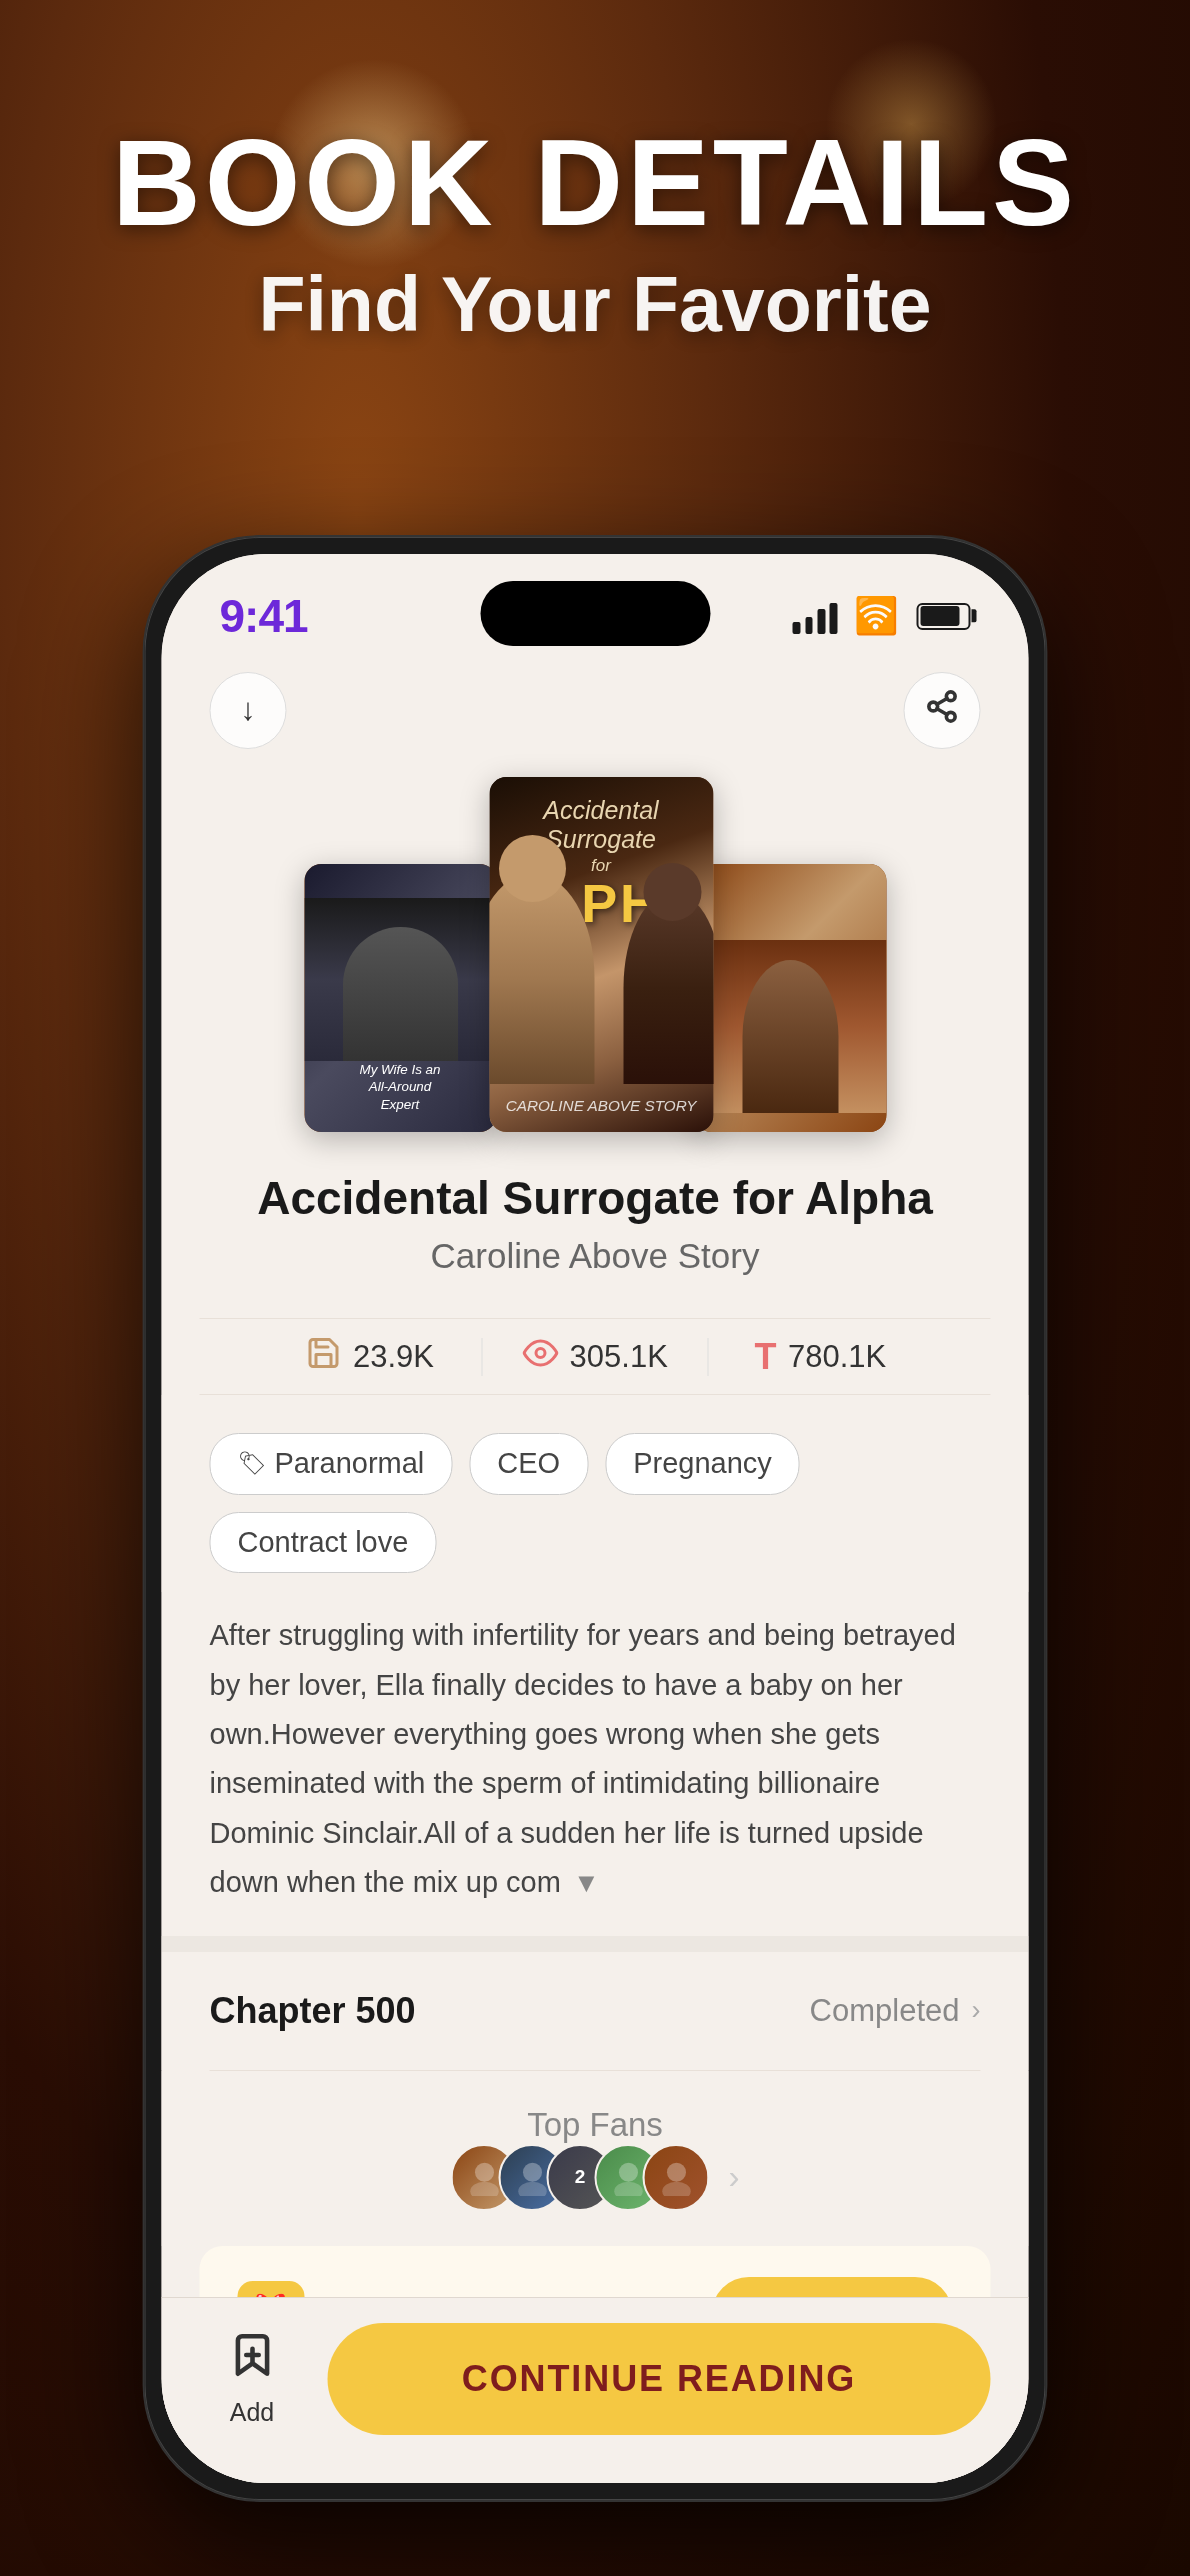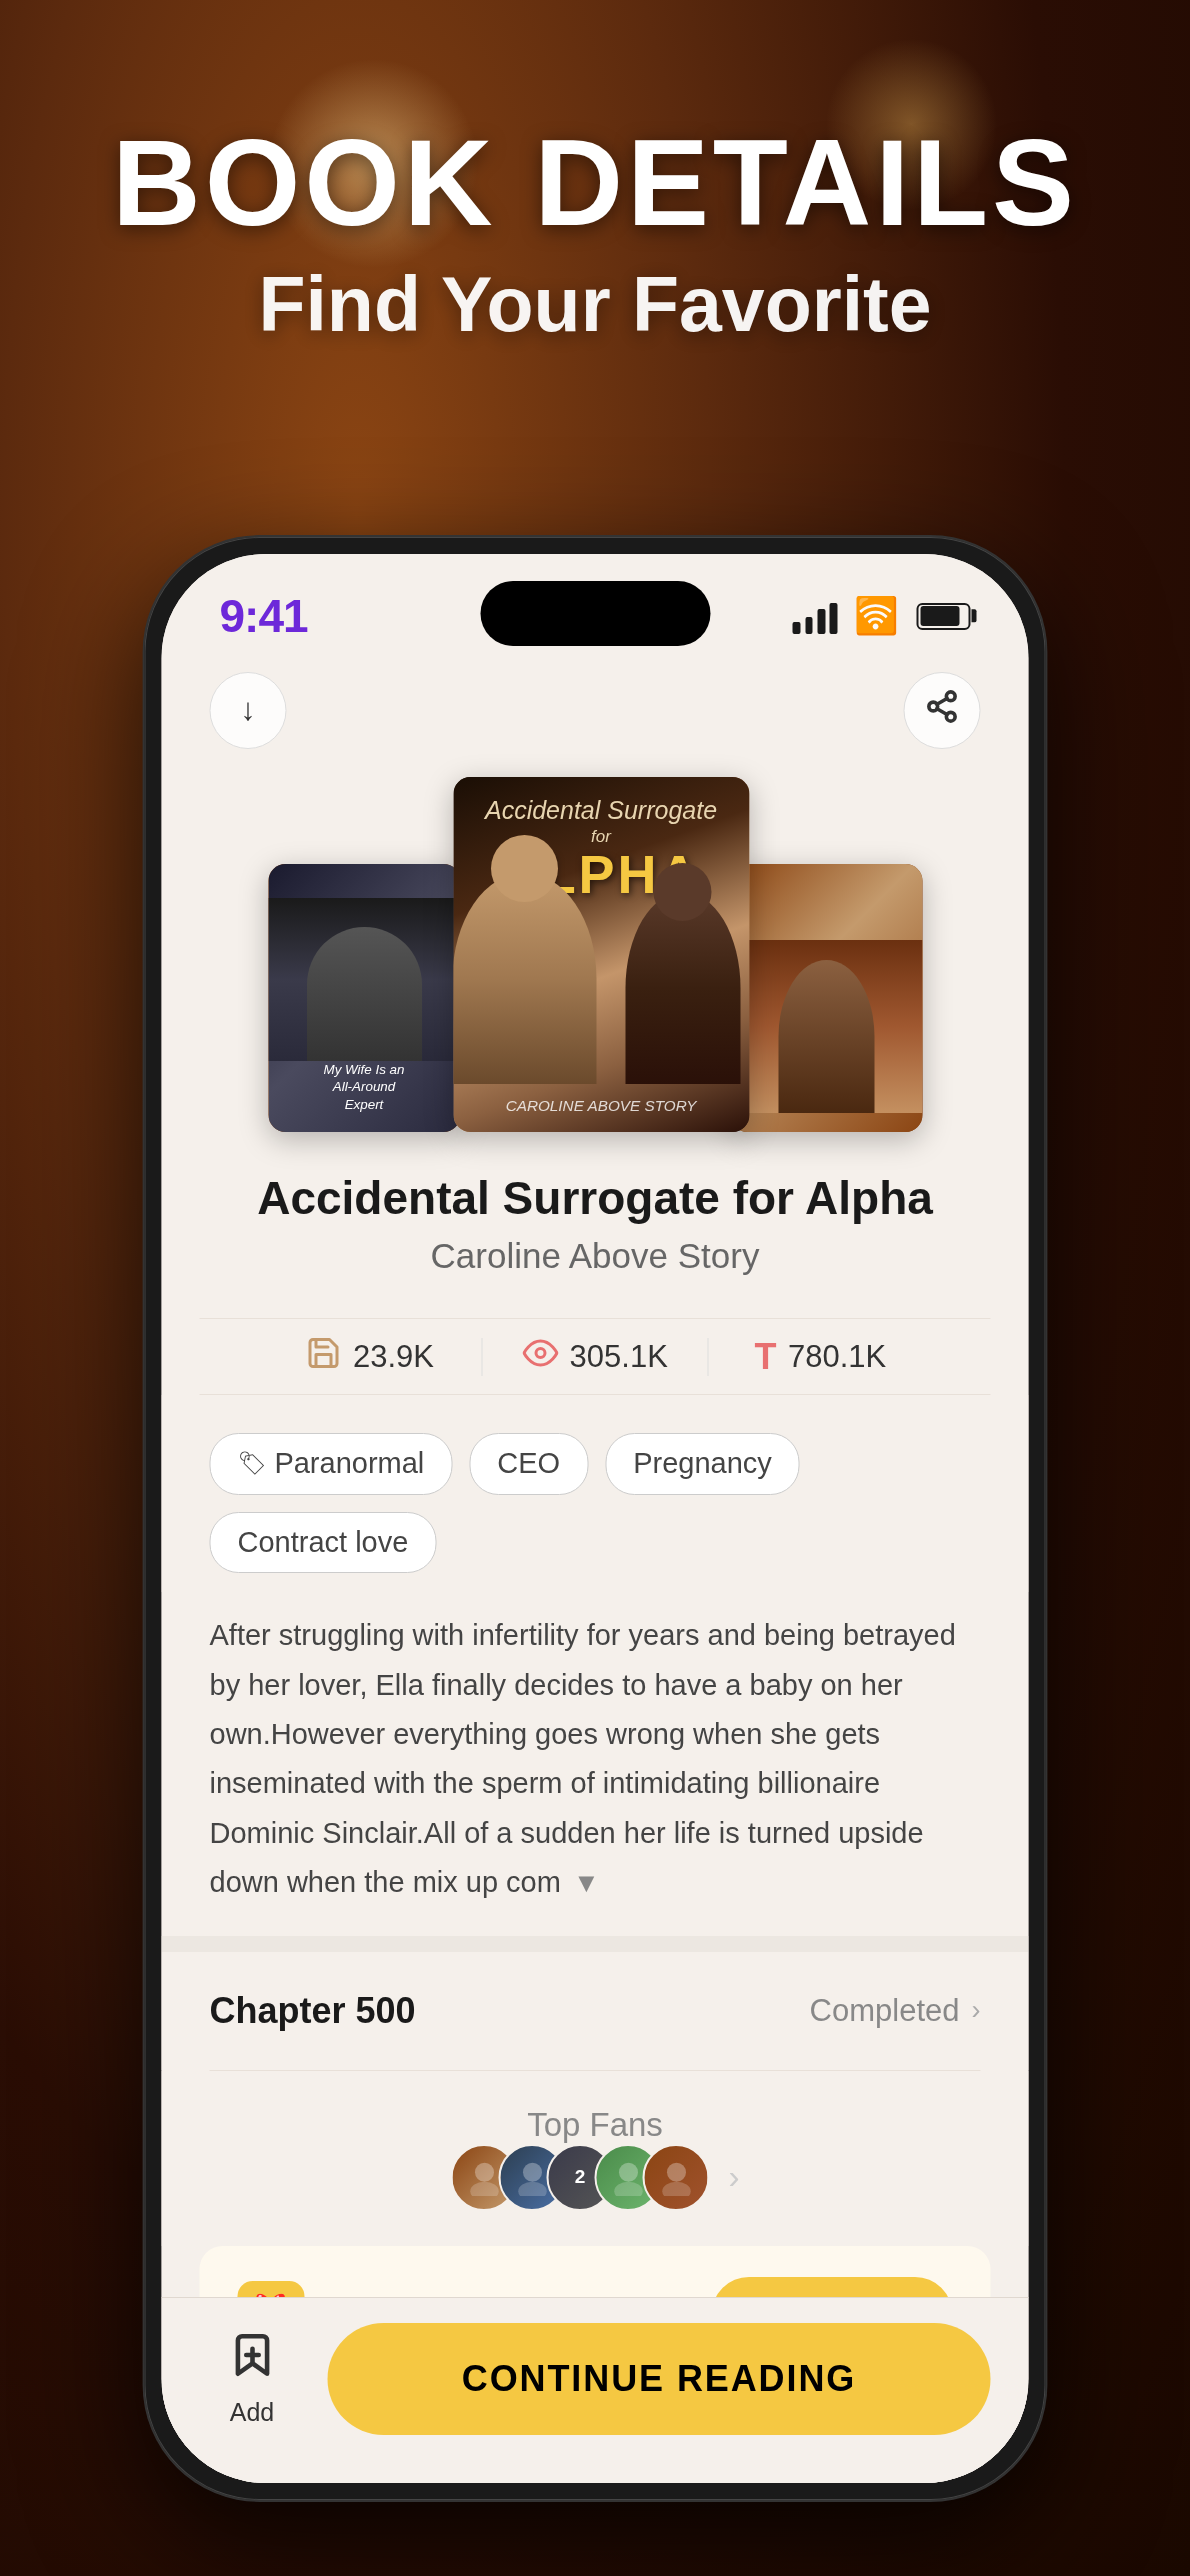--- a/index.html
+++ b/index.html
@@ -227,21 +227,21 @@
     }
 
     .book-cover-side {
       width: 192px;
       height: 268px;
       background: #8b4513;
       flex-shrink: 0;
     }
 
     .book-cover-main {
-      width: 296px;
+      width: 224px;
       height: 355px;
       position: relative;
       z-index: 2;
       flex-shrink: 0;
       margin-left: 12px;
     }
 
     
     .book-main-art {
       width: 100%;
@@ -592,21 +592,21 @@
     }
 
     .continue-btn {
       flex: 1;
       background: #f5c842;
       border: none;
       border-radius: 58px;
       padding: 35px 0;
       font-size: 36px;
       font-weight: 900;
-      color: #000000;
+      color: #7f1d1d;
       letter-spacing: 1.9px;
       cursor: pointer;
       text-align: center;
     }
 
     
     .avatar-1 { background: linear-gradient(135deg, #8b4513, #c49a6c); }
     .avatar-2 { background: linear-gradient(135deg, #2c3e50, #4a6fa5); }
     .avatar-3 { background: linear-gradient(135deg, #2c3e50, #555); }
     .avatar-4 { background: linear-gradient(135deg, #4a8b4a, #6db56d); }

